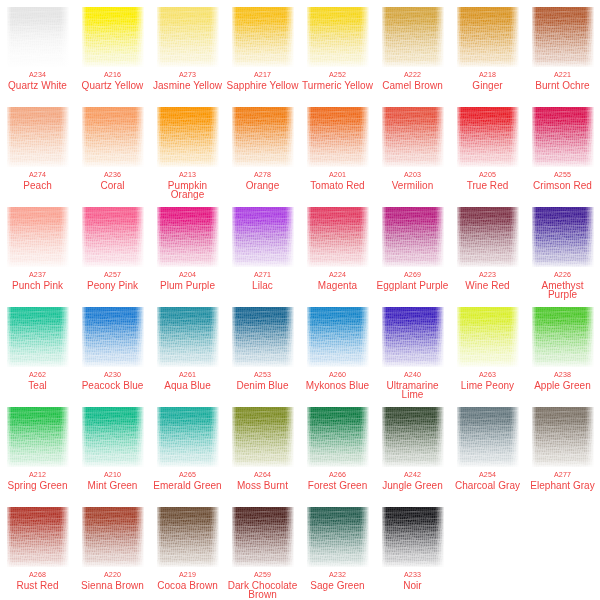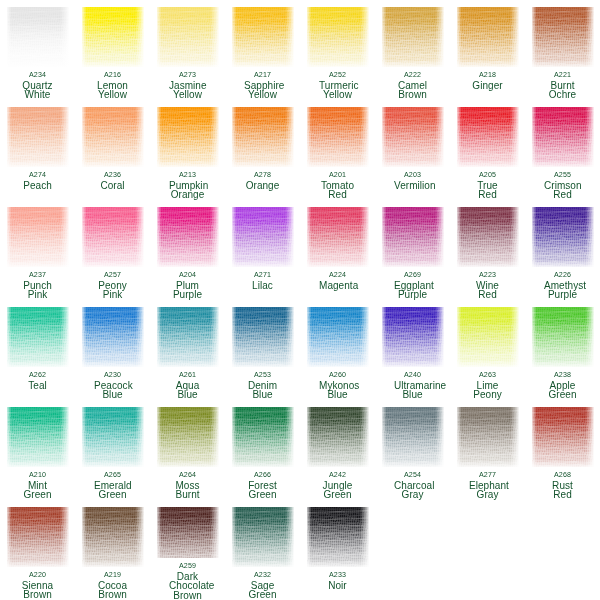--- a/index.html
+++ b/index.html
@@ -101,24 +101,24 @@
     pointer-events: none;
     background:
       linear-gradient(to right, rgba(255,255,255,0) 86%, rgba(255,255,255,.55) 95%, rgba(255,255,255,.95) 100%),
       linear-gradient(to left,  rgba(255,255,255,0) 93%, rgba(255,255,255,.75) 100%),
       linear-gradient(to bottom, rgba(255,255,255,0) 88%, rgba(255,255,255,.85) 100%);
   }
 
   .label {
     width: 75px;
     text-align: center;
-    color: #14532d;
+    color: #ef4444;
     line-height: 9.5px;
     margin-top: 4px;
-    padding: 0 19px;
+    padding: 0 1px;
     box-sizing: border-box;
   }
   .code {
     font-size: 7.1px;
     letter-spacing: .12px;
     display: block;
   }
   .name {
     font-size: 10px;
     letter-spacing: .05px;
@@ -143,21 +143,21 @@
     </div>
     <div class="cell">
       <div class="swatch-wrap">
         <div class="swatch" style="background: linear-gradient(rgb(251, 236, 0) 0%, rgb(251, 236, 0) 22%, rgb(247, 239, 106) 52%, rgb(247, 245, 192) 82%, rgb(247, 245, 192) 100%);"></div>
         <div class="strokes"></div>
         <div class="tooth"></div>
         <div class="edge"></div>
       </div>
       <div class="label">
         <span class="code">A216</span>
-        <span class="name">Lemon Yellow</span>
+        <span class="name">Quartz Yellow</span>
       </div>
     </div>
     <div class="cell">
       <div class="swatch-wrap">
         <div class="swatch" style="background: linear-gradient(rgb(246, 224, 106) 0%, rgb(246, 224, 106) 22%, rgb(245, 231, 154) 52%, rgb(248, 241, 204) 82%, rgb(248, 241, 204) 100%);"></div>
         <div class="strokes"></div>
         <div class="tooth"></div>
         <div class="edge"></div>
       </div>
       <div class="label">
@@ -479,21 +479,21 @@
     </div>
     <div class="cell">
       <div class="swatch-wrap">
         <div class="swatch" style="background: linear-gradient(rgb(59, 31, 188) 0%, rgb(59, 31, 188) 22%, rgb(122, 107, 204) 52%, rgb(195, 189, 230) 82%, rgb(195, 189, 230) 100%);"></div>
         <div class="strokes"></div>
         <div class="tooth"></div>
         <div class="edge"></div>
       </div>
       <div class="label">
         <span class="code">A240</span>
-        <span class="name">Ultramarine Blue</span>
+        <span class="name">Ultramarine Lime</span>
       </div>
     </div>
     <div class="cell">
       <div class="swatch-wrap">
         <div class="swatch" style="background: linear-gradient(rgb(217, 238, 42) 0%, rgb(217, 238, 42) 22%, rgb(228, 240, 125) 52%, rgb(241, 247, 198) 82%, rgb(241, 247, 198) 100%);"></div>
         <div class="strokes"></div>
         <div class="tooth"></div>
         <div class="edge"></div>
       </div>
       <div class="label">
@@ -508,20 +508,32 @@
         <div class="tooth"></div>
         <div class="edge"></div>
       </div>
       <div class="label">
         <span class="code">A238</span>
         <span class="name">Apple Green</span>
       </div>
     </div>
     <div class="cell">
       <div class="swatch-wrap">
+        <div class="swatch" style="background: linear-gradient(rgb(33, 191, 71) 0%, rgb(33, 191, 71) 22%, rgb(119, 213, 144) 52%, rgb(196, 234, 208) 82%, rgb(196, 234, 208) 100%);"></div>
+        <div class="strokes"></div>
+        <div class="tooth"></div>
+        <div class="edge"></div>
+      </div>
+      <div class="label">
+        <span class="code">A212</span>
+        <span class="name">Spring Green</span>
+      </div>
+    </div>
+    <div class="cell">
+      <div class="swatch-wrap">
         <div class="swatch" style="background: linear-gradient(rgb(13, 184, 135) 0%, rgb(13, 184, 135) 22%, rgb(109, 210, 179) 52%, rgb(193, 233, 220) 82%, rgb(193, 233, 220) 100%);"></div>
         <div class="strokes"></div>
         <div class="tooth"></div>
         <div class="edge"></div>
       </div>
       <div class="label">
         <span class="code">A210</span>
         <span class="name">Mint Green</span>
       </div>
     </div>

